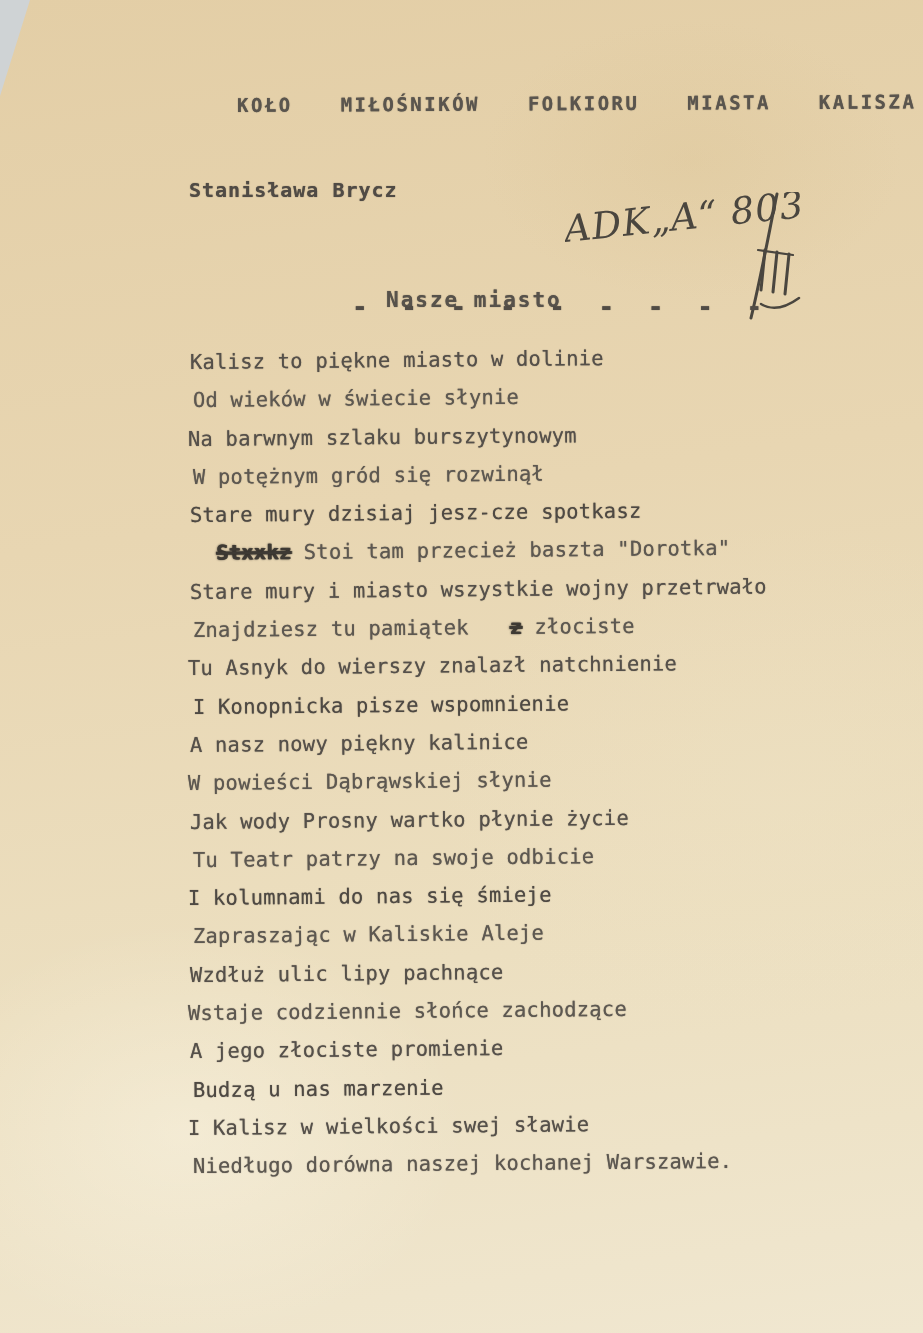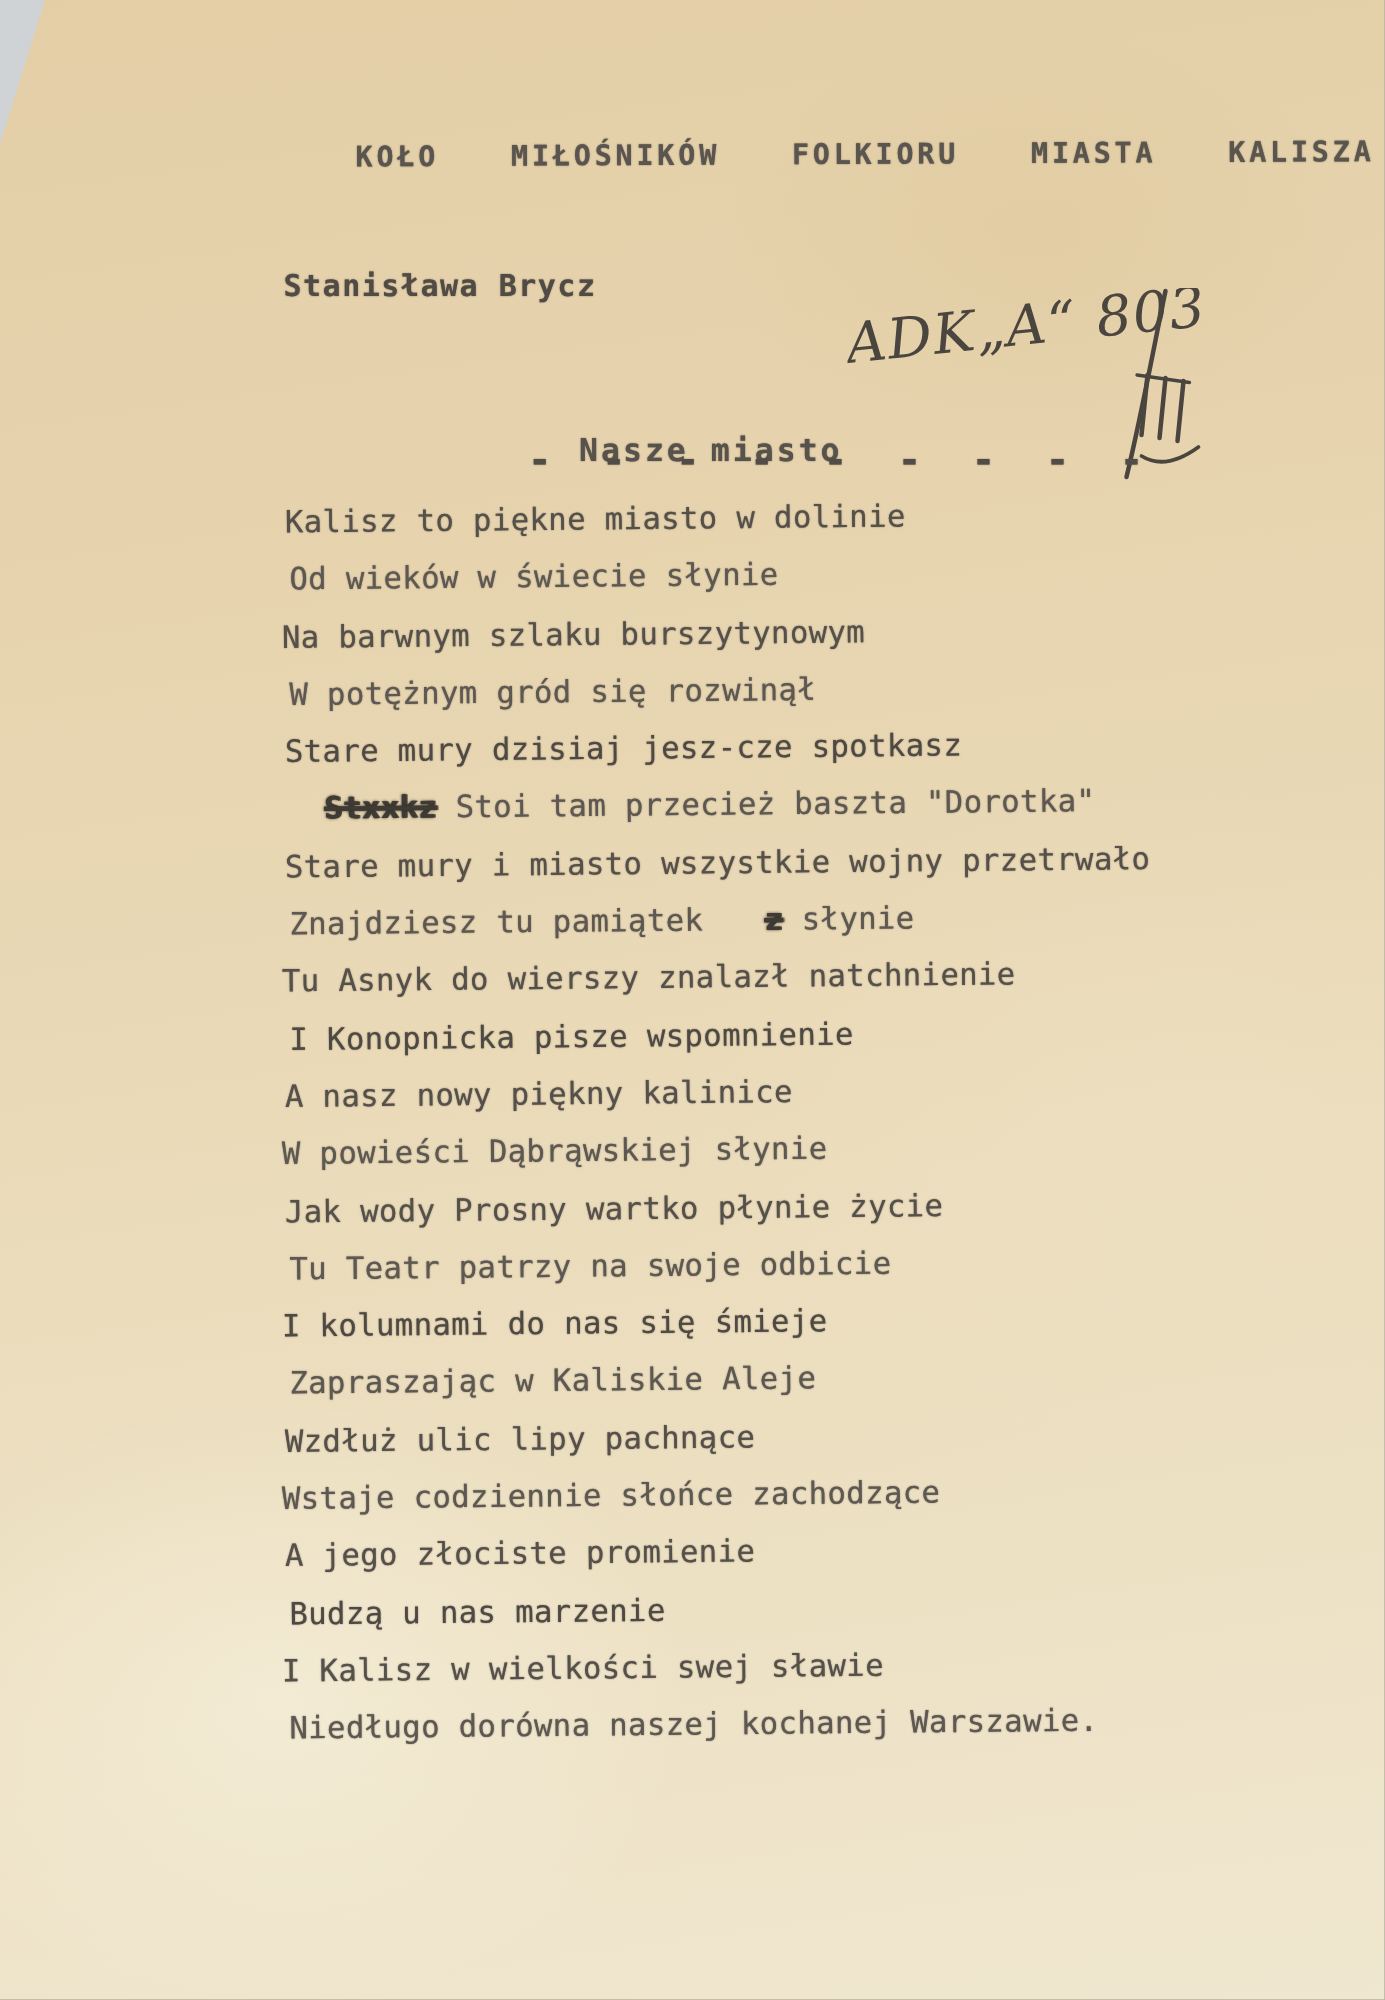--- a/index.html
+++ b/index.html
@@ -86,21 +86,21 @@
     top: 292px;
     left: 352px;
     font-size: 26px;
     font-weight: bold;
     letter-spacing: 9px;
     color: #514c45;
   }
 
   .poem {
     position: absolute;
-    top: 336px;
+    top: 350px;
     left: 190px;
     width: 680px;
   }
   .poem-line {
     height: 38.3px;
     font-size: 20.5px;
     letter-spacing: 0.2px;
     white-space: pre;
     color: #55504a;
     text-shadow: 0 0 1px rgba(80,74,66,0.8);
@@ -153,21 +153,21 @@
   <div class="typewritten poem-underline">- - - - - - - - -</div>
 
   <div class="poem" id="poem">
       <div class="poem-line"><span>Kalisz to piękne miasto w dolinie</span></div>
       <div class="poem-line"><span>Od wieków w świecie słynie</span></div>
       <div class="poem-line"><span>Na barwnym szlaku burszytynowym</span></div>
       <div class="poem-line"><span>W potężnym gród się rozwinął</span></div>
       <div class="poem-line"><span>Stare mury dzisiaj jesz-cze spotkasz</span></div>
       <div class="poem-line"><span class="struck">Stxxkz</span><span> Stoi tam przecież baszta "Dorotka"</span></div>
       <div class="poem-line"><span>Stare mury i miasto wszystkie wojny przetrwało</span></div>
-      <div class="poem-line"><span>Znajdziesz tu pamiątek </span><span class="struck">z</span><span> słynie</span></div>
+      <div class="poem-line"><span>Znajdziesz tu pamiątek </span><span class="struck">z</span><span> złociste</span></div>
       <div class="poem-line"><span>Tu Asnyk do wierszy znalazł natchnienie</span></div>
       <div class="poem-line"><span>I Konopnicka pisze wspomnienie</span></div>
       <div class="poem-line"><span>A nasz nowy piękny kalinice</span></div>
       <div class="poem-line"><span>W powieści Dąbrąwskiej słynie</span></div>
       <div class="poem-line"><span>Jak wody Prosny wartko płynie życie</span></div>
       <div class="poem-line"><span>Tu Teatr patrzy na swoje odbicie</span></div>
       <div class="poem-line"><span>I kolumnami do nas się śmieje</span></div>
       <div class="poem-line"><span>Zapraszając w Kaliskie Aleje</span></div>
       <div class="poem-line"><span>Wzdłuż ulic lipy pachnące</span></div>
       <div class="poem-line"><span>Wstaje codziennie słońce zachodzące</span></div>

